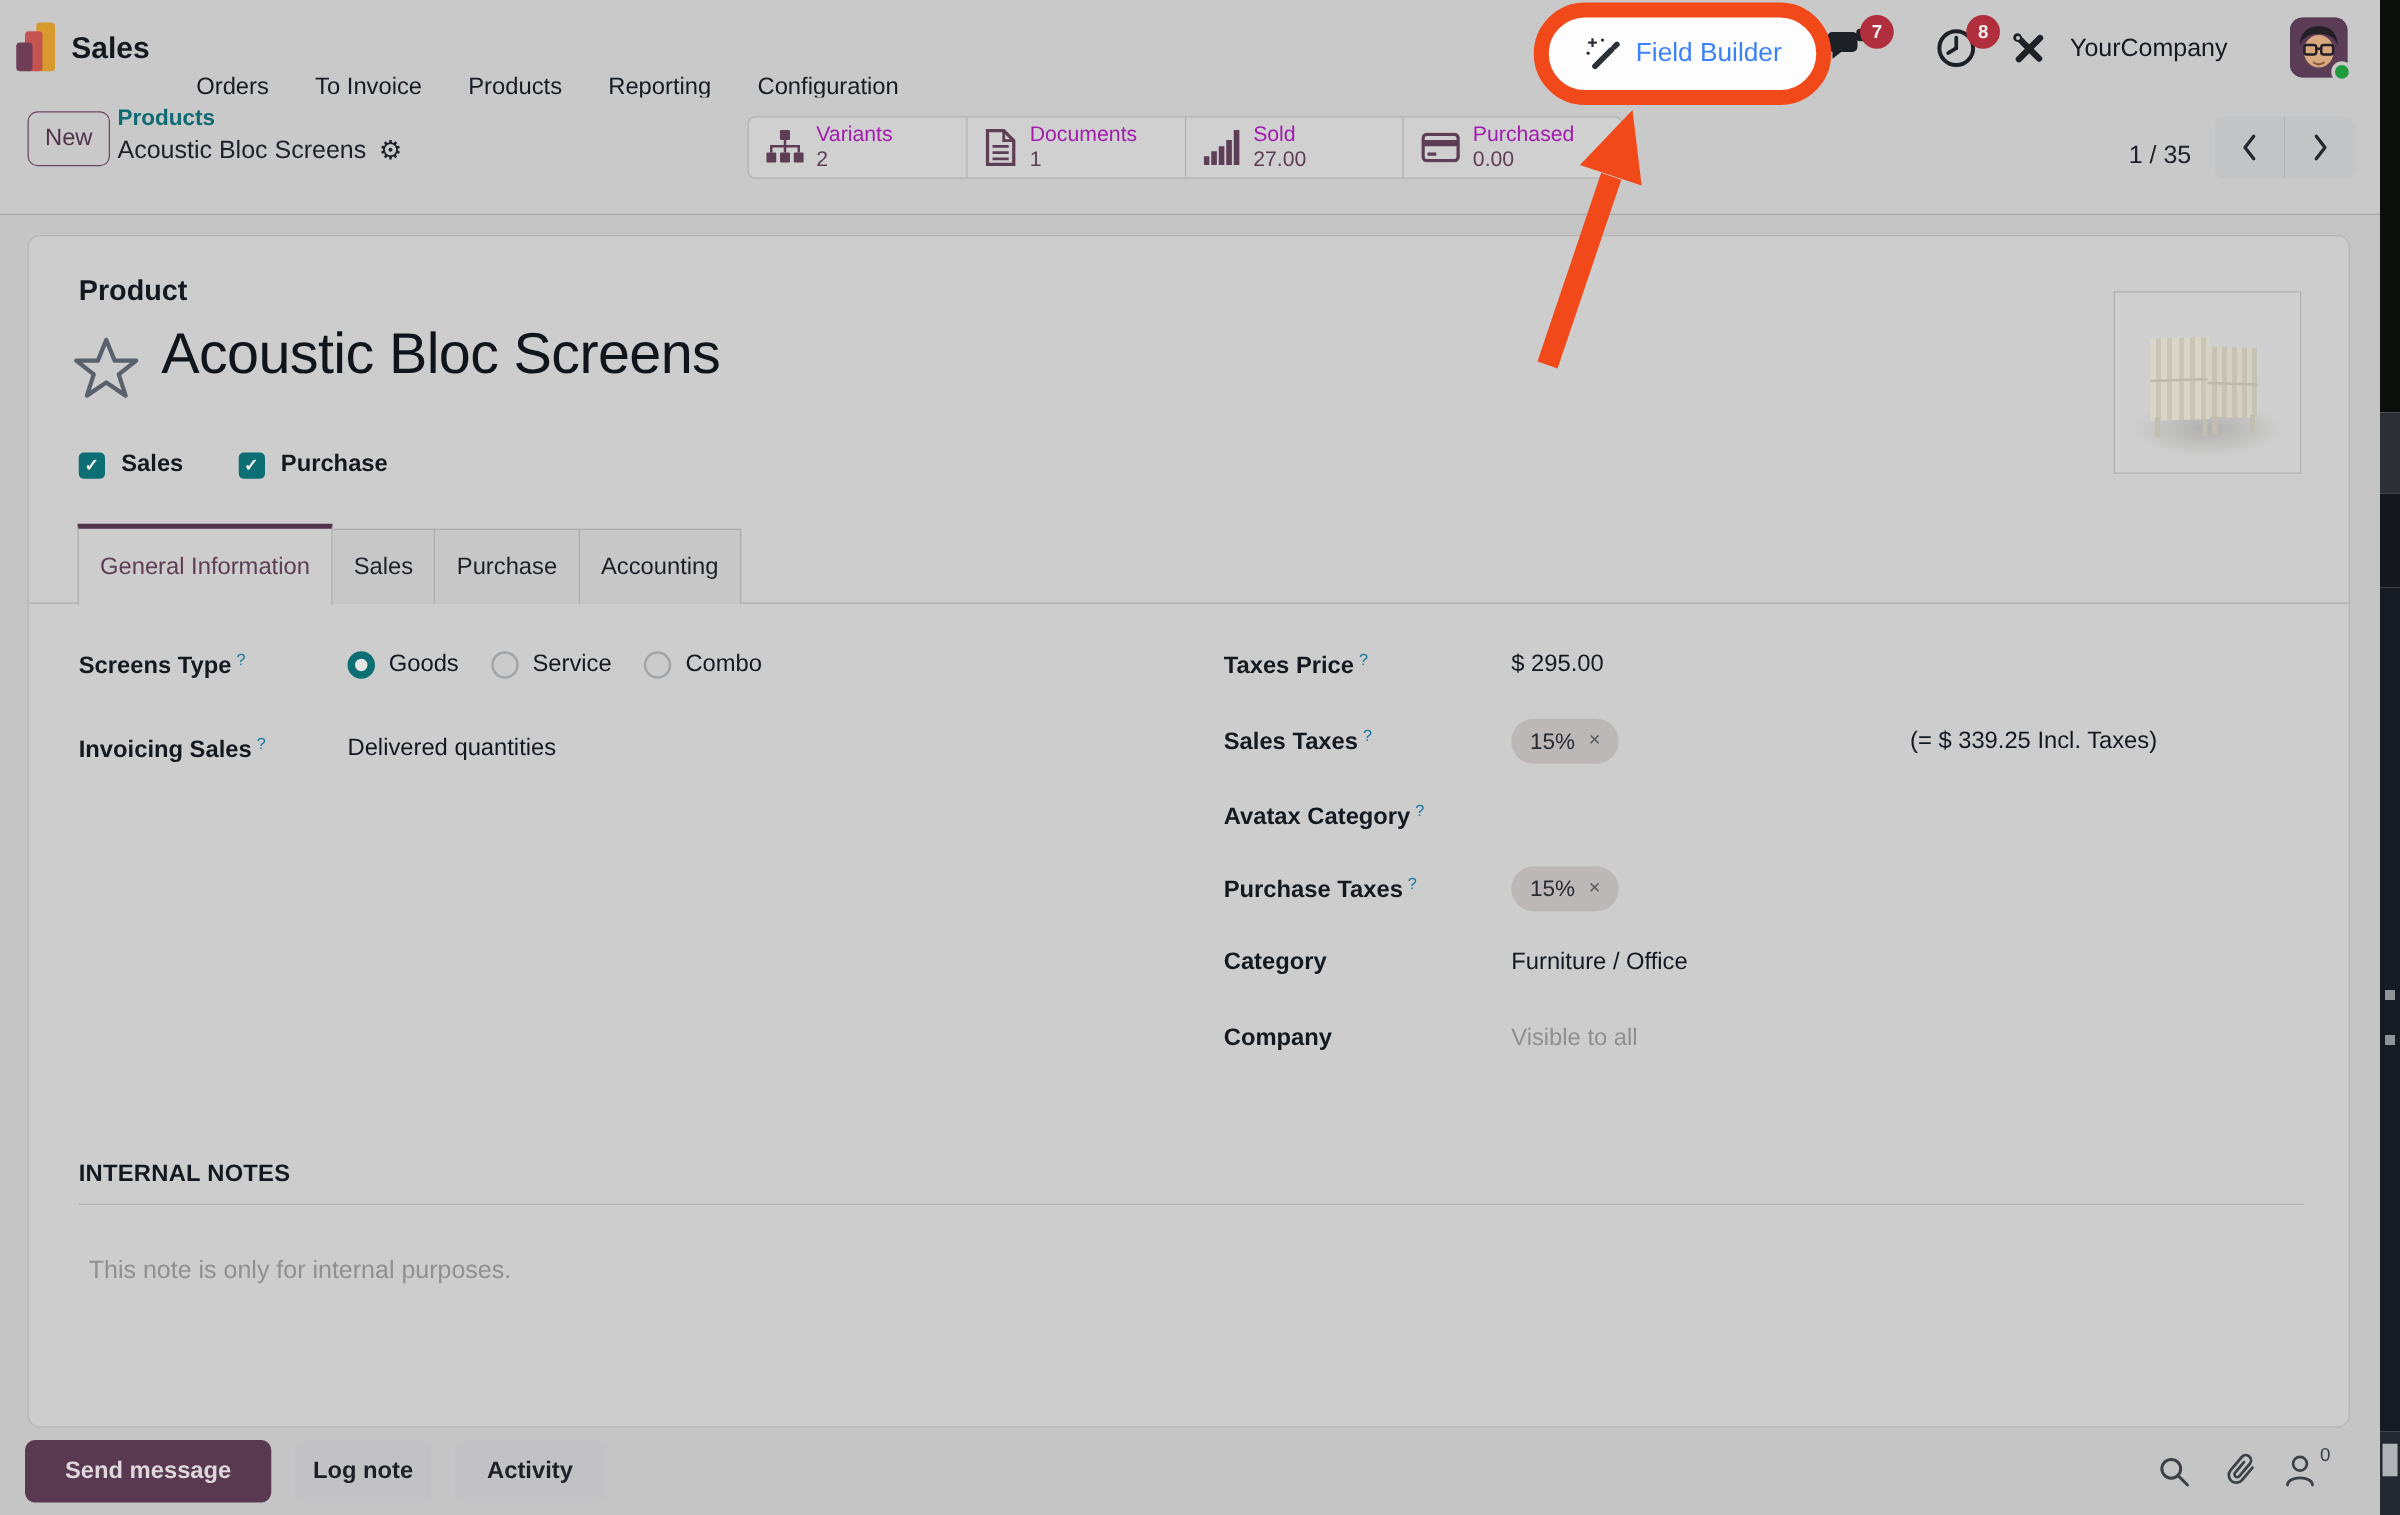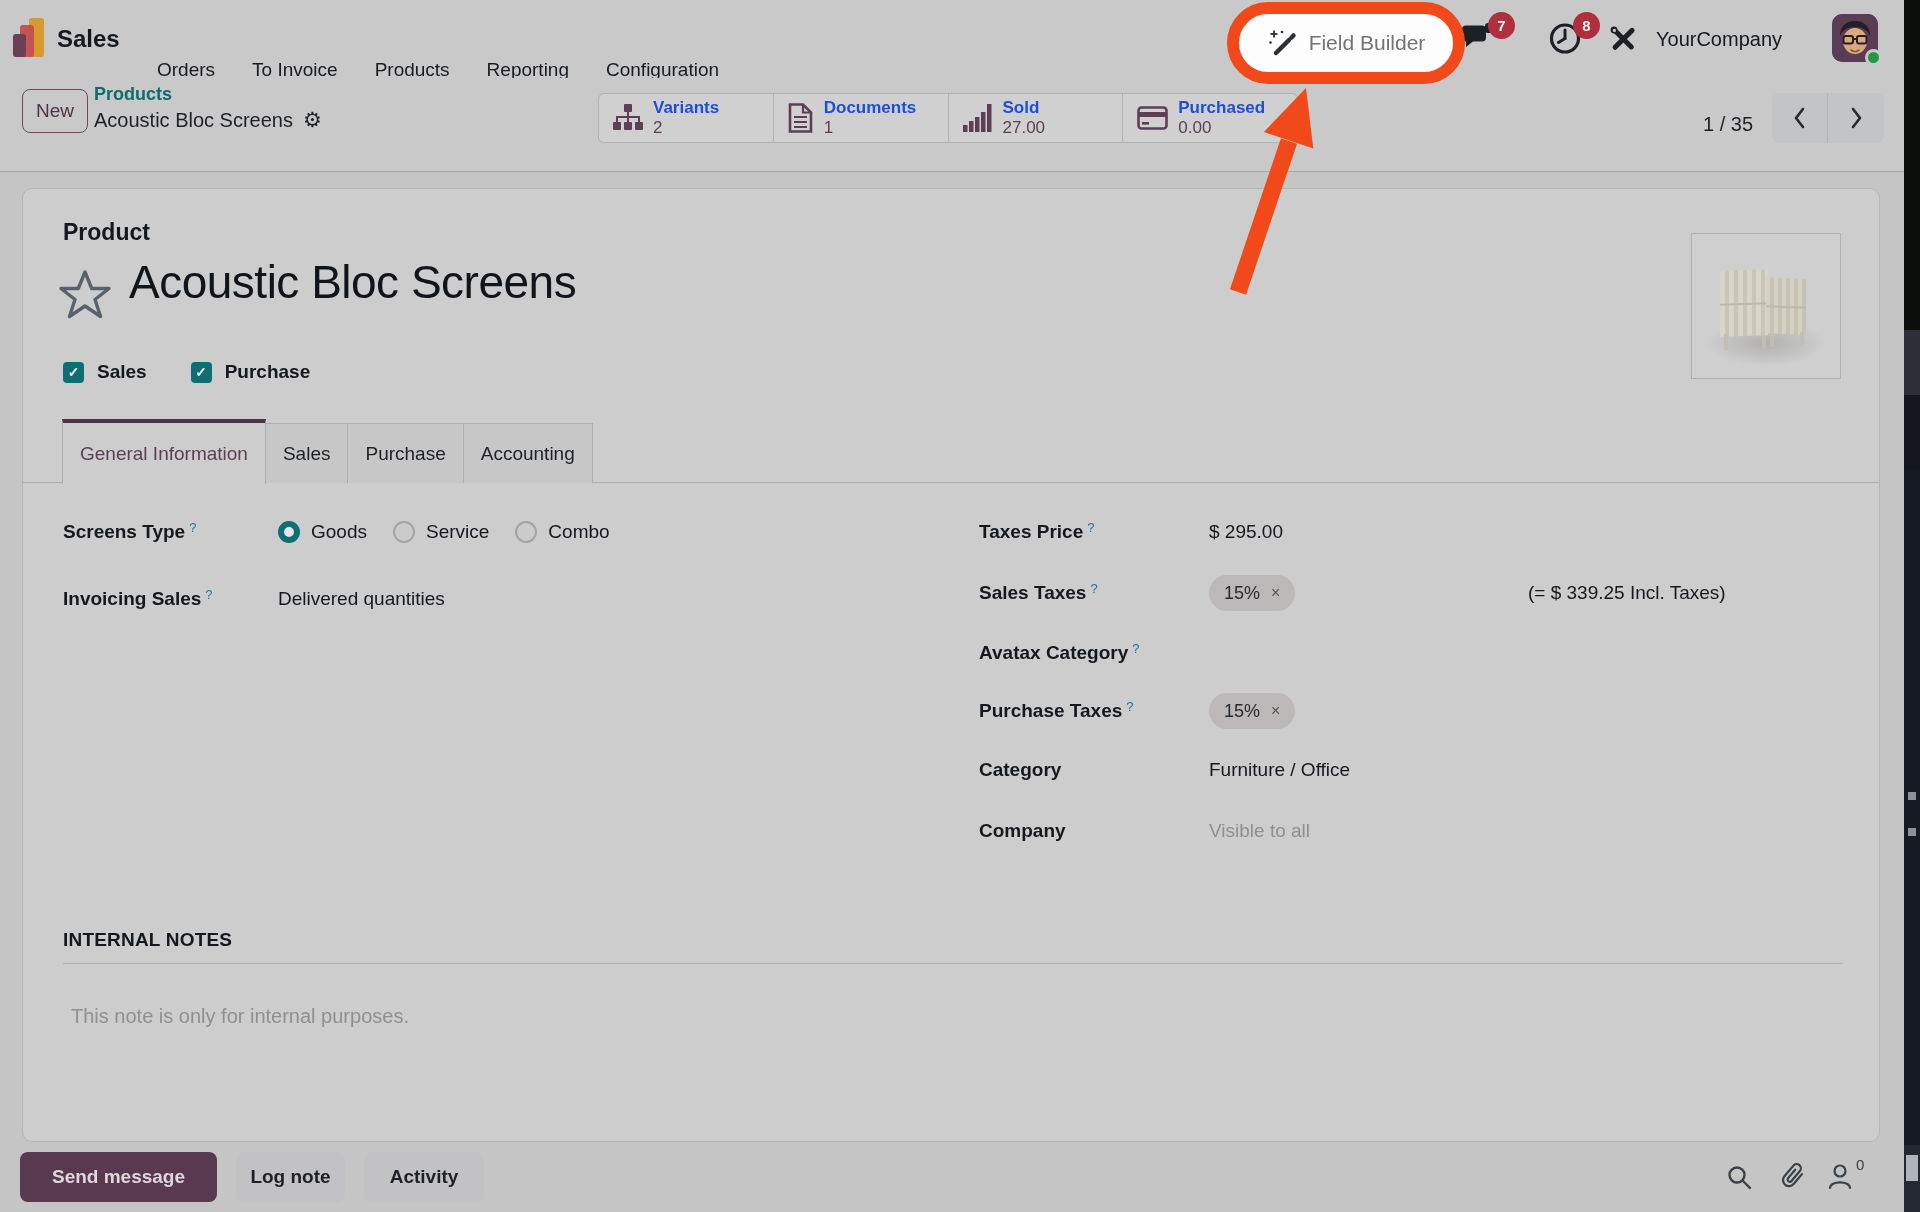--- a/index.html
+++ b/index.html
@@ -13,21 +13,21 @@
   .bar-amber { left:16px; top:0; width:15px; height:39px; background:#d79a2e; }
   .bar-red { left:7px; top:7px; width:14px; height:32px; background:#c4504f; opacity:.96; }
   .bar-purple { left:0; top:16px; width:13px; height:23px; background:#6e3d56; }
   .app-name { position:absolute; left:57px; top:0; line-height:78px; font-size:24px; font-weight:700; color:#14181f; }
   .menu { position:absolute; left:157px; top:0; height:78px; display:flex; gap:37px; align-items:center; font-size:19px; color:#171b22;margin-top:31px; }
   .menu div { cursor:default; }
   .company { position:absolute; left:1656px; top:0; line-height:78px; font-size:20px; font-weight:500; color:#14181f; }
 
   .fb-pill { position:absolute; left:1227px; top:2px; width:238px; height:82px; background:#fdfdfd;
              border:12px solid #f2491b; border-radius:44px; display:flex; align-items:center; justify-content:center; gap:12px; z-index:30; }
-  .fb-pill span { font-size:21px; color:#737373; }
+  .fb-pill span { font-size:21px; color:#3b82f6; }
 
   .tray-icon { position:absolute; }
   .badge { position:absolute; width:27px; height:27px; border-radius:50%; background:#b12e3d; color:#eee;
            font-size:15px; font-weight:700; display:flex; align-items:center; justify-content:center; z-index:5; }
   .avatar { position:absolute; left:1832px; top:14px; width:46px; height:48px; border-radius:10px; background:#5a3d55; overflow:visible; }
   .avatar svg { border-radius:10px; display:block; }
   .online-dot { position:absolute; right:-4px; bottom:-4px; width:17px; height:17px; border-radius:50%; background:#1f9a3f; border:3px solid #c9c9c9; }
 
   
   .arrow-layer { position:absolute; left:1200px; top:80px; width:160px; height:230px; z-index:40; pointer-events:none; }
@@ -39,21 +39,21 @@
   .bc { position:absolute; left:94px; top:6px; }
   .bc-parent { font-size:18px; font-weight:600; color:#0d6b72; cursor:pointer; }
   .bc-current { margin-top:3px; font-size:20px; color:#1d2127; display:flex; align-items:center; gap:10px; }
   .gear { font-family:"DejaVu Sans", sans-serif; font-size:21px; color:#1d2127; cursor:pointer; }
 
   .stat-group { position:absolute; left:598px; top:15px; width:700px; height:50px; display:flex;
                 border:1px solid #b2b2b2; border-radius:6px; background:#d0d0d0; overflow:hidden; }
   .stat-btn { flex:1; display:flex; align-items:center; gap:10px; padding-left:14px; border-right:1px solid #b2b2b2; cursor:pointer; }
   .stat-btn:last-child { border-right:none; }
   .stat-txt { display:flex; flex-direction:column; line-height:1.2; }
-  .stat-label { font-size:17px; color:#1d4ed8;font-weight:bold; }
+  .stat-label { font-size:17px; color:#a21caf; }
   .stat-value { font-size:17px; color:#5d3e55; }
 
   .pager-text { position:absolute; left:1690px; top:35px; width:76px; text-align:center; font-size:20px; color:#1d2127; }
   .pager-btns { position:absolute; left:1772px; top:15px; display:flex; }
   .pager-btn { width:56px; height:50px; background:#c3c4c6; display:flex; align-items:center; justify-content:center; cursor:pointer; }
   .pager-prev { border-radius:8px 0 0 8px; border-right:1px solid #b4b5b7; }
   .pager-next { border-radius:0 8px 8px 0; }
 
   
   .sheet { position:absolute; left:22px; top:188px; width:1858px; height:954px; background:#cdcdcd;

